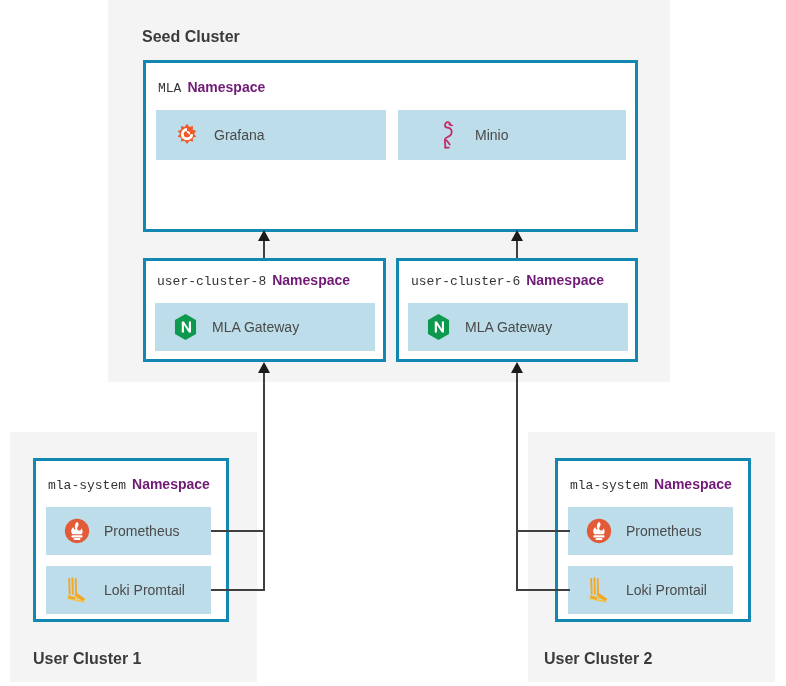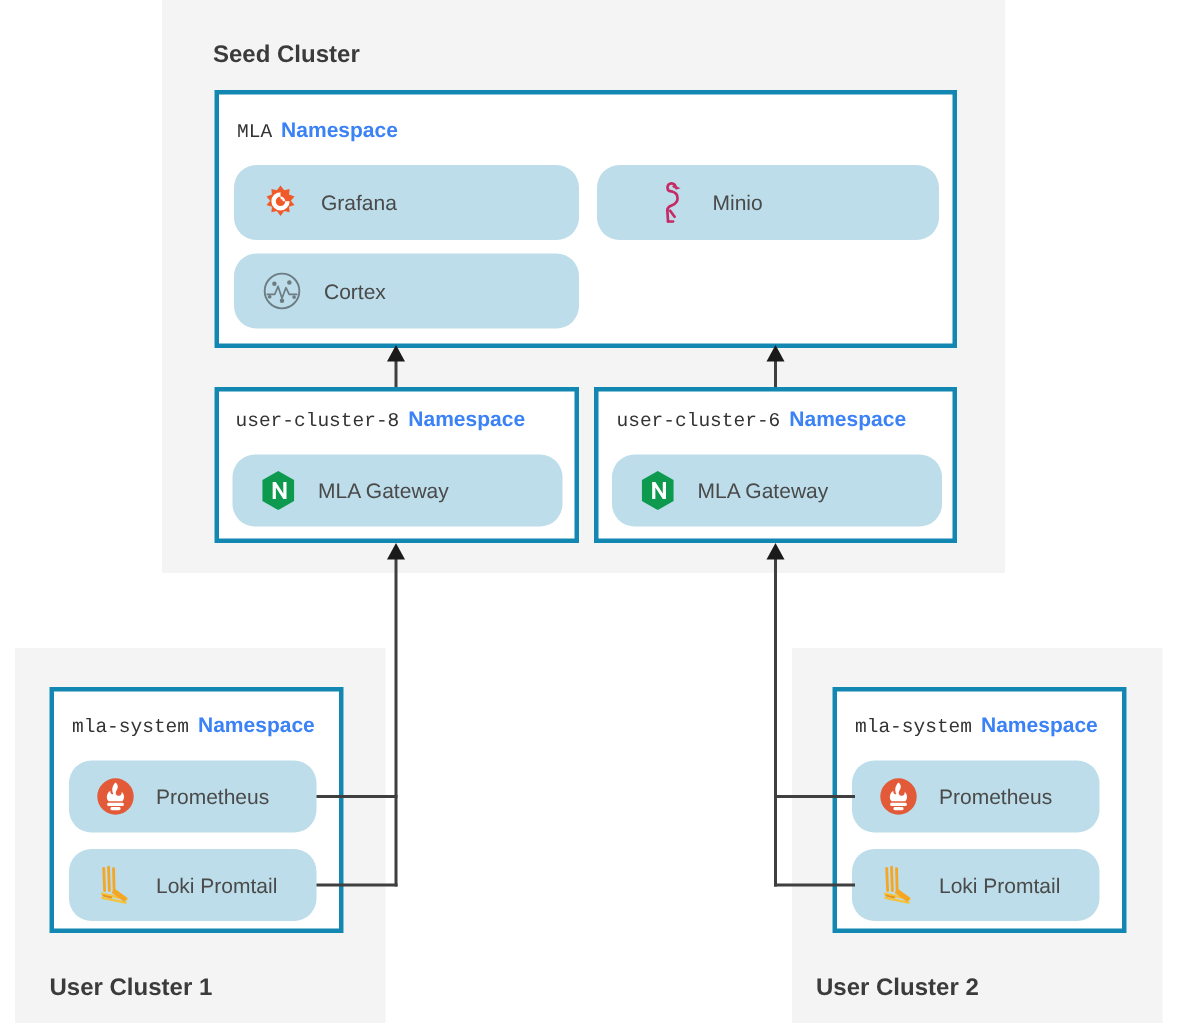--- a/index.html
+++ b/index.html
@@ -44,30 +44,29 @@
     font-family: "Liberation Mono", "DejaVu Sans Mono", monospace;
     font-size: 13px;
     color: #333333;
     letter-spacing: 0px;
     margin-top: 24px;
   }
   .ns-label .ns-word {
     font-family: "Liberation Sans", sans-serif;
     font-size: 14px;
     font-weight: bold;
-    color: #3b82f6;
+    color: #701a75;
     margin-left: 6px;
   }
   .svc {
     position: absolute;
     background: #bcdde9;
     display: flex;
     align-items: center;
     box-sizing: border-box;
-    border-radius: 15px;
   }
   .svc .svc-icon {
     flex: 0 0 auto;
     display: flex;
     align-items: center;
     justify-content: center;
     margin-left: 18px;
   }
   .svc .svc-label {
     font-family: "Liberation Sans", sans-serif;
@@ -128,34 +127,20 @@
           <path d="M8.1 28.6 l3.6 0"></path>
           <path d="M9.6 20.9 l3.2 4.3"></path>
         </g>
         <circle cx="12.2" cy="3.6" r="0.95" fill="#c62a64"></circle>
         <path d="M13.6 3.3 l3.4 1.5 l-3.5 1.1 z" fill="#c62a64"></path>
       </svg>
     </span>
     <span class="svc-label">Minio</span>
   </div>
 
-  <div class="svc" style="left:156px; top:169px; width:230px; height:50px;">
-    <span class="svc-icon">
-      <svg width="28" height="28" viewBox="0 0 32 32">
-        <circle cx="16" cy="16" r="13.2" fill="none" stroke="#6d7b83" stroke-width="1.4"></circle>
-        <path d="M4.8 18.5 L10.5 18.5 L13 12.5 L16 21.5 L19 13.5 L21.5 18.5 L27.2 18.5" fill="none" stroke="#6d7b83" stroke-width="1.3" stroke-linejoin="round" stroke-linecap="round"></path>
-        <circle cx="10.2" cy="10.4" r="1.7" fill="#6d7b83"></circle>
-        <circle cx="21.6" cy="9.6" r="1.7" fill="#6d7b83"></circle>
-        <circle cx="16" cy="23.4" r="1.7" fill="#6d7b83"></circle>
-        <circle cx="6.6" cy="20.4" r="1.4" fill="#6d7b83"></circle>
-        <circle cx="25.2" cy="20.6" r="1.4" fill="#6d7b83"></circle>
-      </svg>
-    </span>
-    <span class="svc-label">Cortex</span>
-  </div>
 
 
   <div class="ns-box" style="left:143px; top:258px; width:243px; height:104px;"></div>
 
   <div class="ns-label" style="left:157px; top:272px;">
     <span class="ns-name">user-cluster-8</span><span class="ns-word">Namespace</span>
   </div>
 
   <div class="svc" style="left:155px; top:303px; width:220px; height:48px;">
     <span class="svc-icon">

